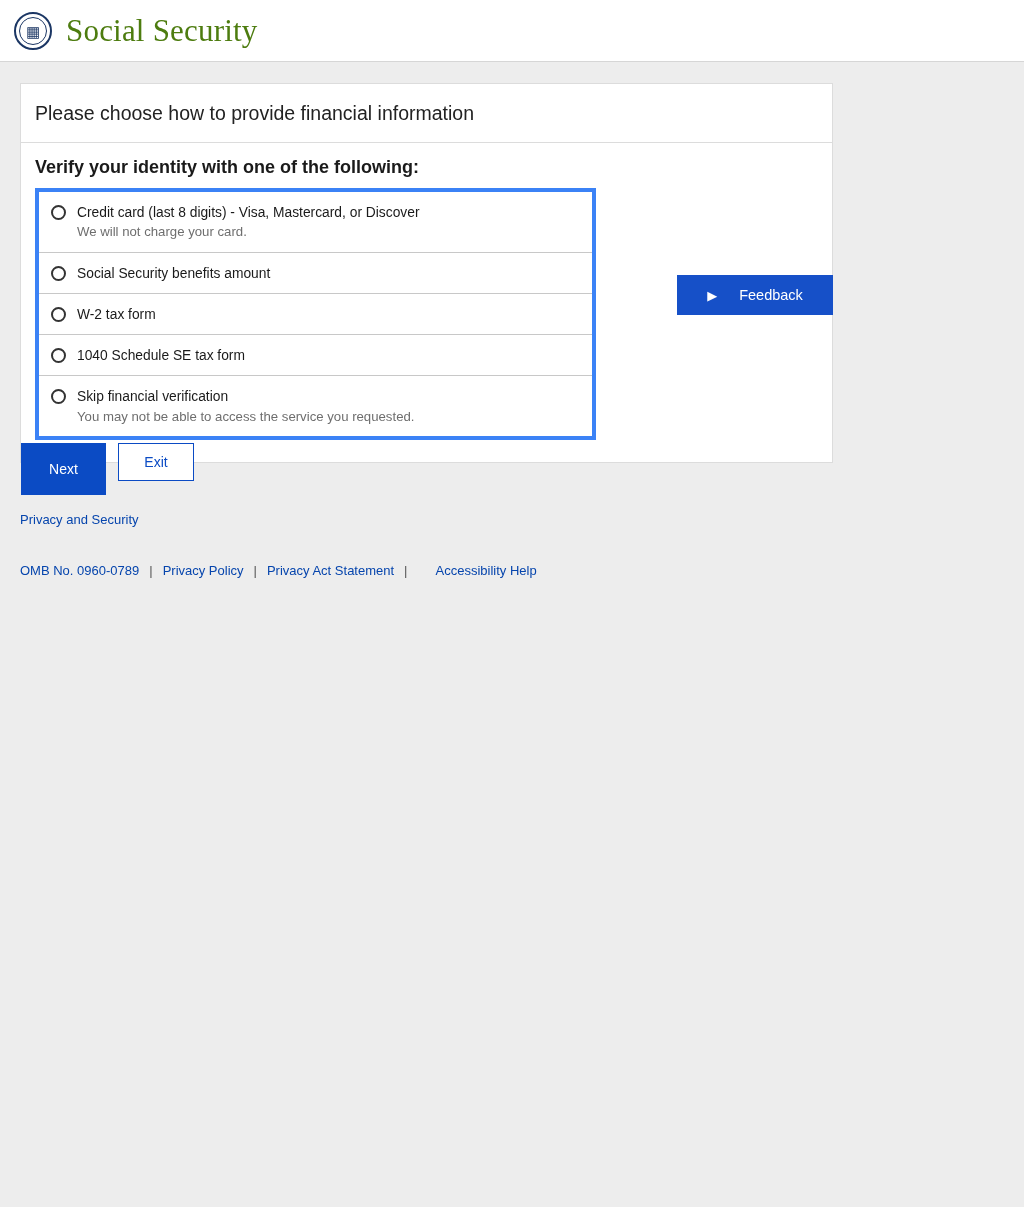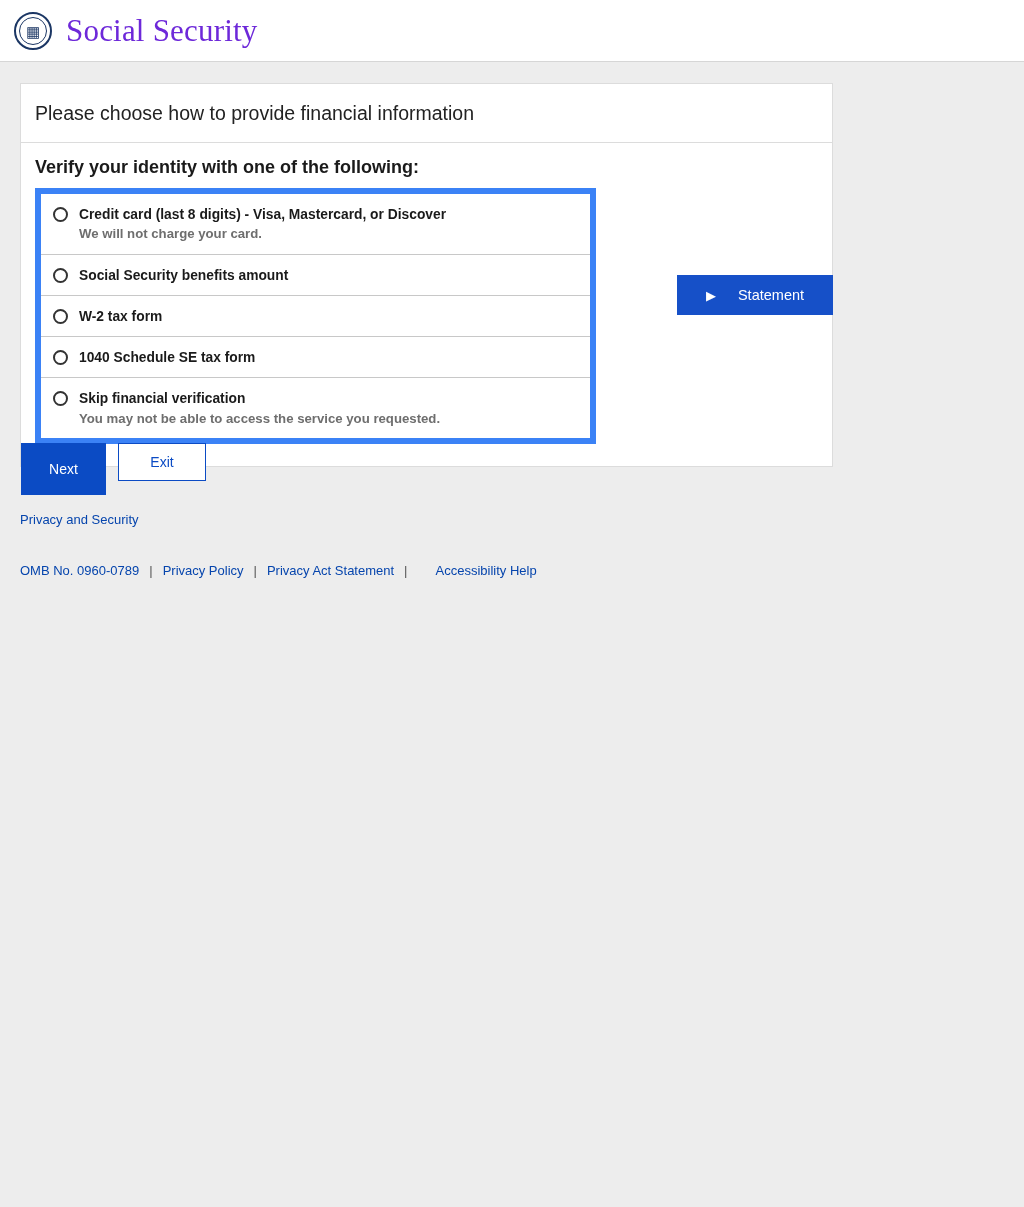--- a/index.html
+++ b/index.html
@@ -46,21 +46,21 @@
   .seal .eagle {
     font-size: 15px;
     line-height: 1;
     color: #1b3664;
     position: relative;
     top: 1px;
   }
   .brand {
     font-family: "Liberation Serif", serif;
     font-size: 31px;
-    color: #6d28d9;
+    color: #4d7c0f;
     margin-left: 14px;
     letter-spacing: 0.2px;
   }
 
   
   .card {
     position: absolute;
     left: 20px;
     top: 83px;
     width: 813px;
@@ -83,22 +83,21 @@
   .legend {
     font-size: 18px;
     font-weight: bold;
     color: #1a1a1a;
     margin: 0 0 10px 0;
   }
 
   
   .radio-list {
     width: 561px;
-    border: 6px solid #3b82f6;
-    font-weight: bold;
+    border: 4px solid #3b82f6;
   }
   .radio-row {
     display: flex;
     align-items: flex-start;
     padding: 11px 12px 11px 12px;
     border-bottom: 1px solid #c8c8c8;
     background: #ffffff;
     cursor: pointer;
   }
   .radio-row:last-child { border-bottom: none; }
@@ -158,21 +157,21 @@
   .btn-primary {
     width: 85px;
     height: 52px;
     background: #0b4bc4;
     color: #ffffff;
     border: 1px solid #0b4bc4;
     font-size: 14px;
     cursor: pointer;
   }
   .btn-secondary {
-    width: 88px;
+    width: 76px;
     height: 38px;
     background: #ffffff;
     color: #0b4bc4;
     border: 1px solid #0b4bc4;
     font-size: 14px;
     cursor: pointer;
   }
 
   
   .footer {
@@ -254,21 +253,21 @@
           <span class="radio-sub" style="display:block;">You may not be able to access the service you requested.</span>
         </span>
       </div>
 
     </div>
   </div>
 </div>
 
 <button class="feedback-btn">
   <span class="play">▶</span>
-  <span>Statement</span>
+  <span>Feedback</span>
 </button>
 
 <div class="actions">
   <button class="btn-primary">Next</button>
   <button class="btn-secondary">Exit</button>
 </div>
 
 <div class="footer">
   <div class="footer-row-1">
     <a href="#">Privacy and Security</a>

